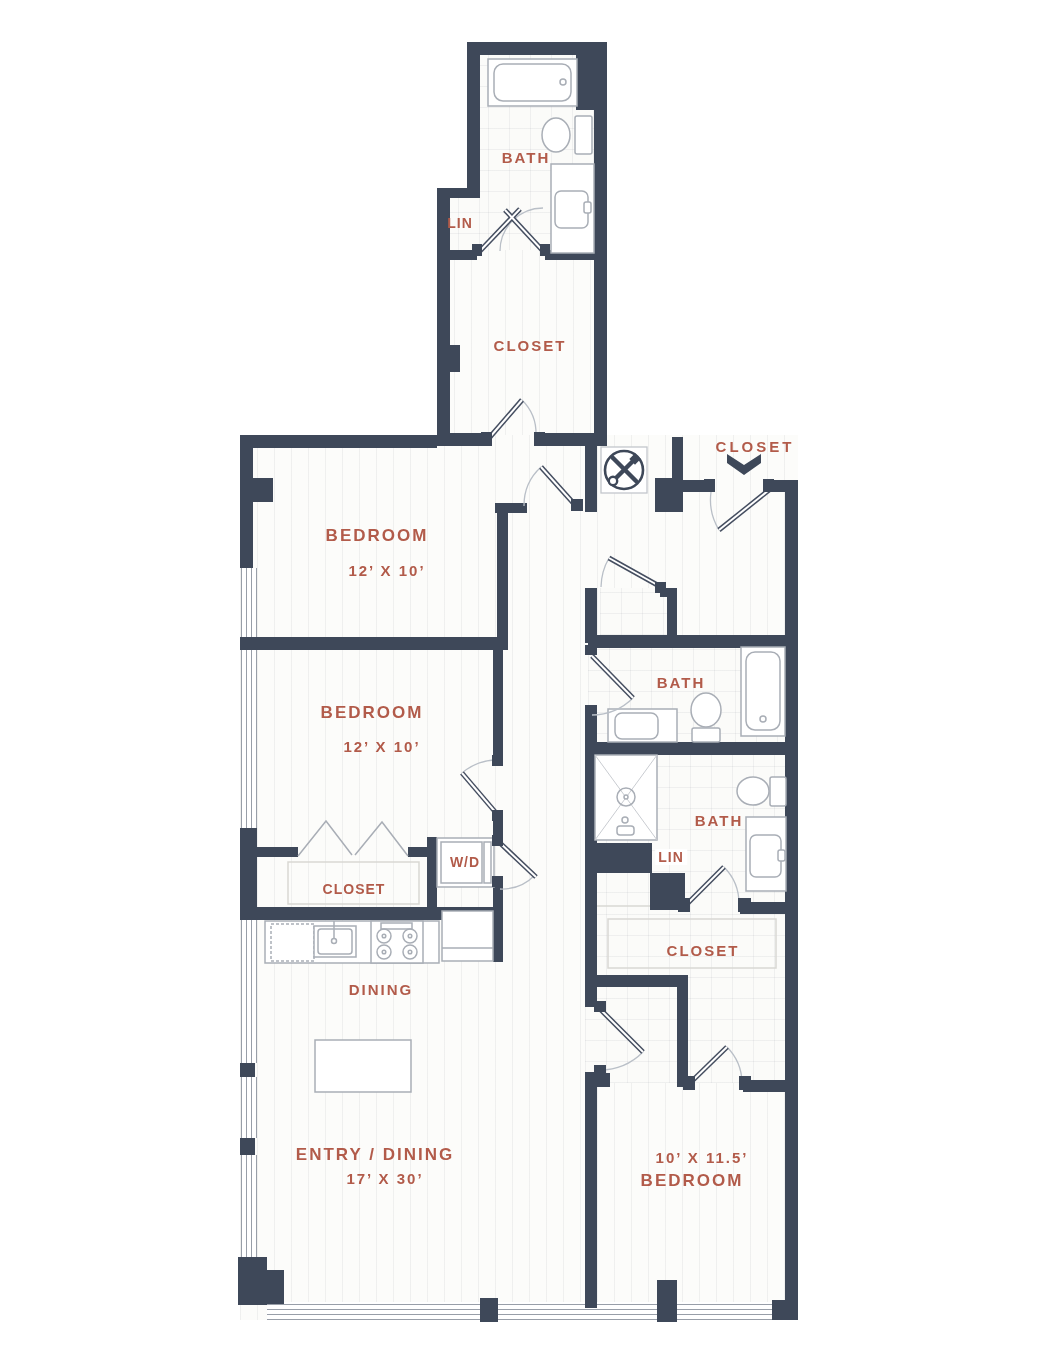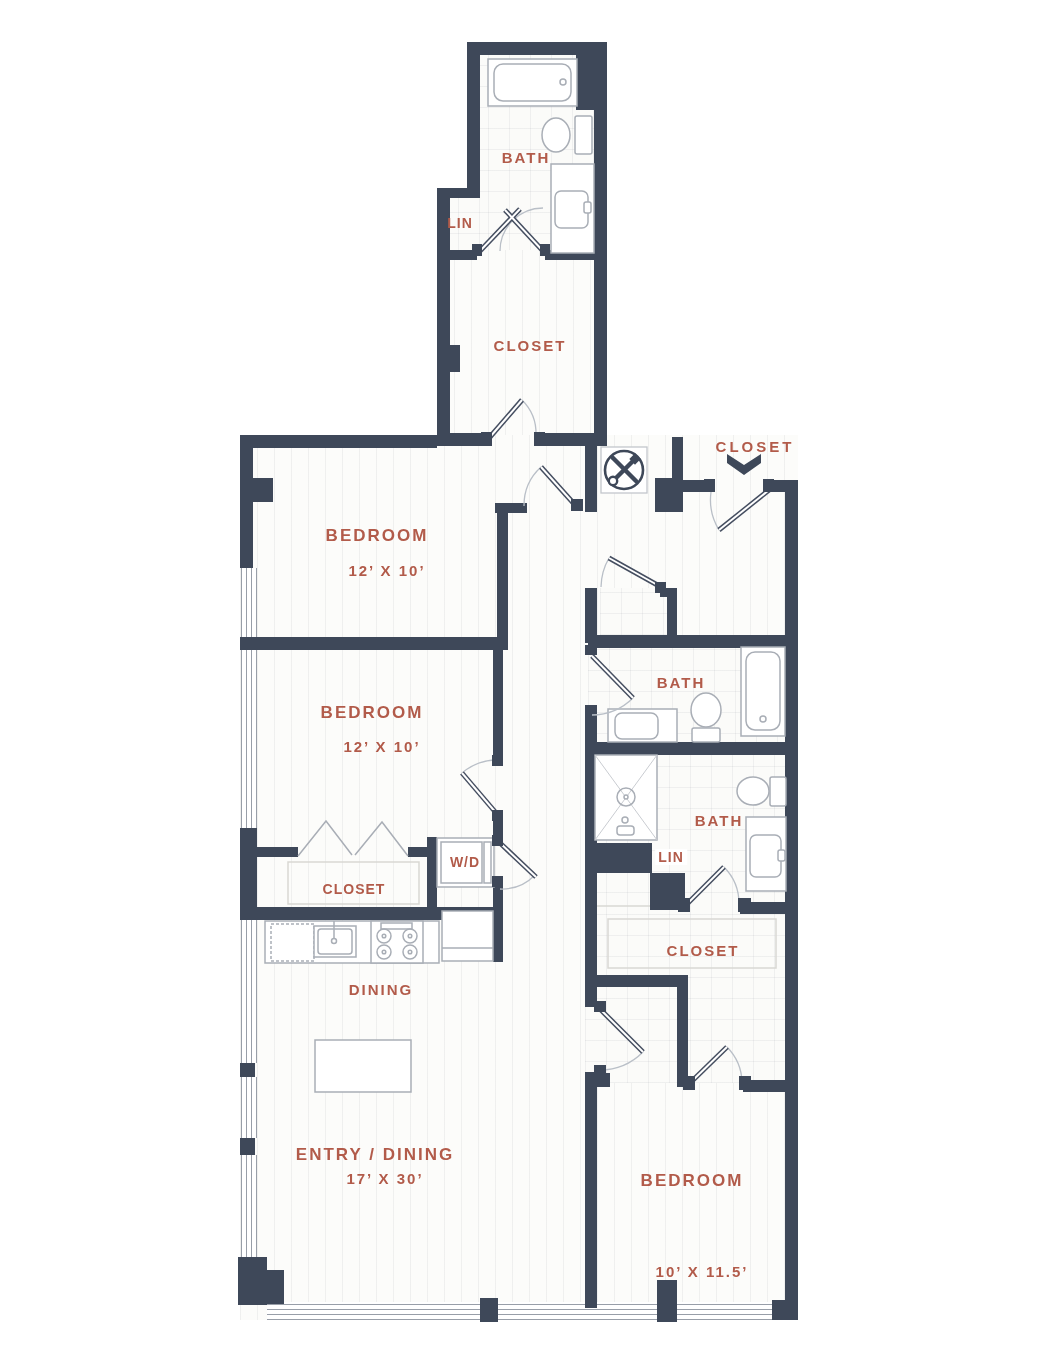--- a/index.html
+++ b/index.html
@@ -288,14 +288,14 @@
   <div class="room-label lbl-md" style="left:372px;top:746px;">12’ X 10’</div>
   <div class="room-label lbl-md" style="left:709px;top:820px;">BATH</div>
   <div class="room-label lbl-sm on-wall" style="left:671px;top:857px;">LIN</div>
   <div class="room-label lbl-sm" style="left:465px;top:862px;">W/D</div>
   <div class="room-label lbl-sm" style="left:354px;top:889px;">CLOSET</div>
   <div class="room-label lbl-md" style="left:693px;top:950px;">CLOSET</div>
   <div class="room-label lbl-md" style="left:371px;top:989px;">DINING</div>
   <div class="room-label lbl-lg" style="left:375px;top:1155px;">ENTRY / DINING</div>
   <div class="room-label lbl-md" style="left:375px;top:1178px;">17’ X 30’</div>
   <div class="room-label lbl-lg" style="left:692px;top:1181px;">BEDROOM</div>
-  <div class="room-label lbl-md" style="left:692px;top:1271px;text-align:right;">10’ X 11.5’</div>
+  <div class="room-label lbl-md" style="left:692px;top:1157px;text-align:right;">10’ X 11.5’</div>
 </div>
 
 </body></html>

